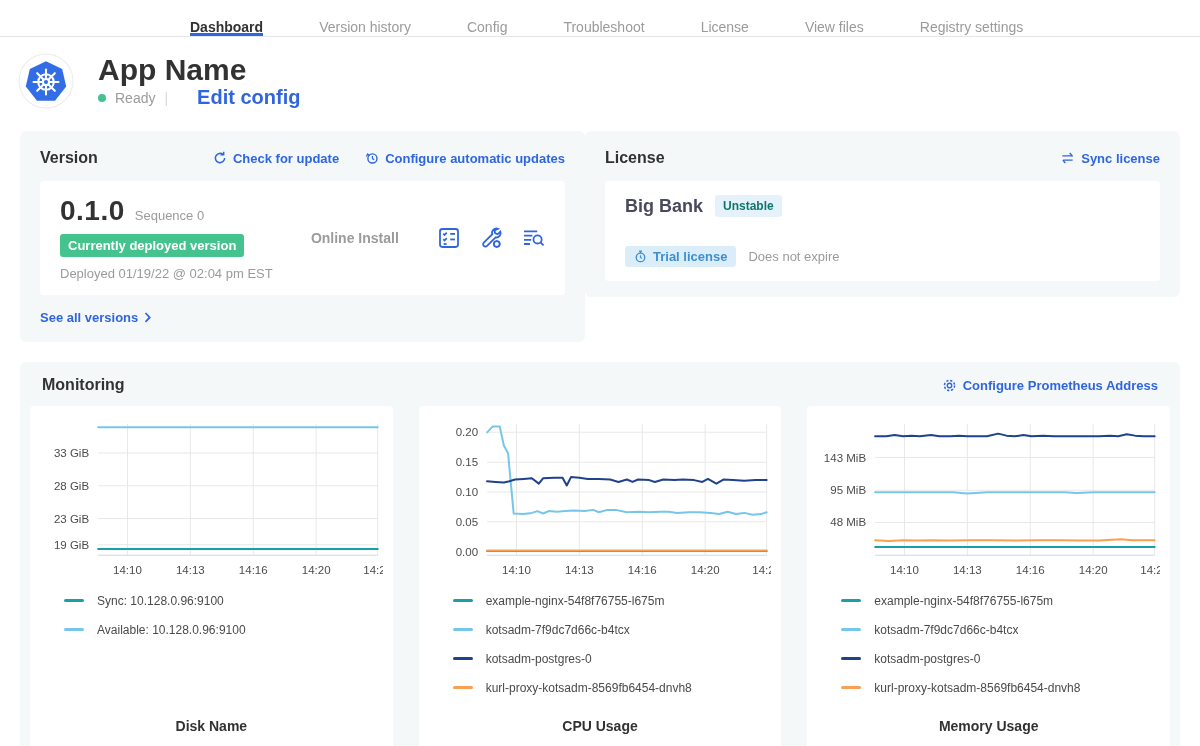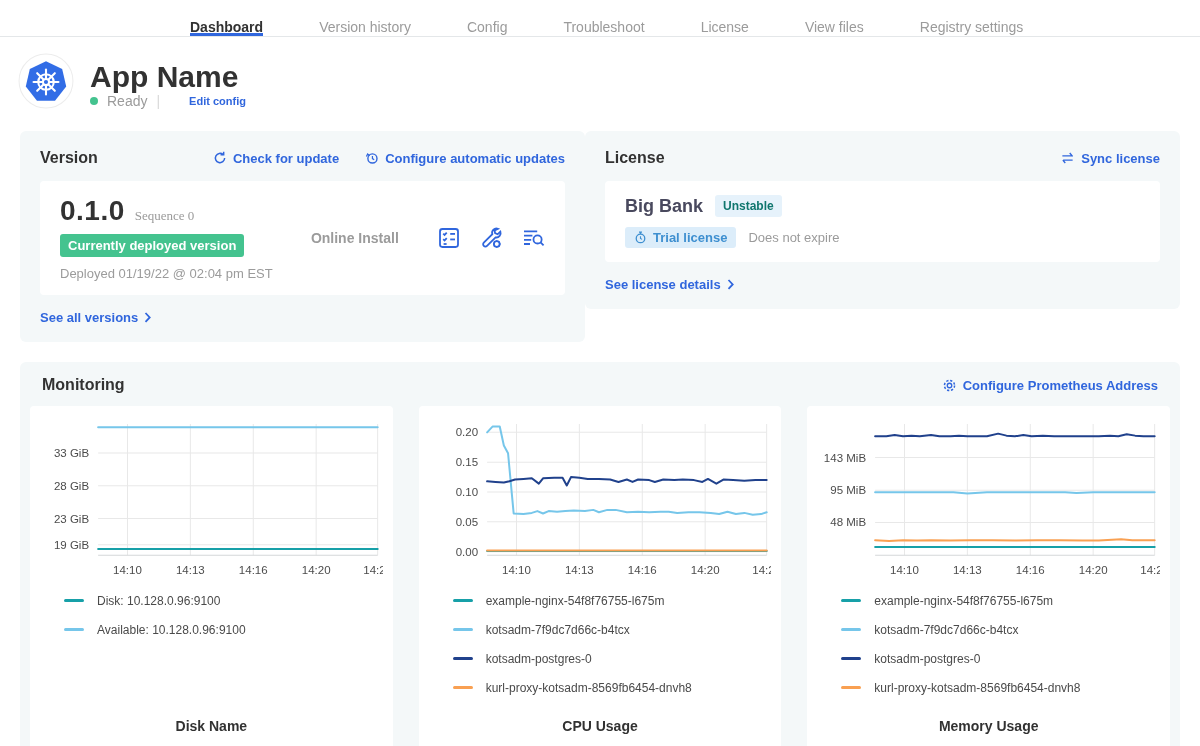--- a/index.html
+++ b/index.html
@@ -14,53 +14,53 @@
     height:37px; background:#fff; border-bottom:1px solid #e4e7e9;
     display:flex; align-items:stretch; padding-left:190px;
   }
   .nav-tab {
     display:flex; align-items:center; margin-right:56px;
     font-size:14px; color:#9b9b9b; cursor:pointer;
     border-bottom:3px solid transparent; padding-top:20px; white-space:nowrap;
   }
   .nav-tab.active { color:#323232; font-weight:bold; border-bottom-color:#3066dd; }
   
-  .header { display:flex; align-items:flex-end; gap:16px; padding:16px 20px 16px 18px; }
+  .header { display:flex; align-items:center; gap:24px; padding:16px 20px 16px 18px; }
   .logo-wrap { width:56px; height:56px; }
   .app-title { font-size:30px; font-weight:bold; line-height:1.1; }
   .status-row { display:flex; align-items:center; gap:9px; }
   .dot { width:8px; height:8px; border-radius:50%; background:#44c38f; }
   .ready { color:#9b9b9b; font-size:14px; }
   .vdiv { color:#d9d9d9; font-size:14px; }
   .link { color:#3066dd; font-weight:bold; font-size:13px; cursor:pointer; display:inline-flex; align-items:center; gap:6px; }
-  .link-lg { font-size:11px;padding-left:20px; }
+  .link-lg { font-size:20px;padding-left:20px; }
   
   .cards-row { display:flex; padding:6px 20px 10px; align-items:flex-start; }
   .panel { background:#f4f8f9; border-radius:6px; padding:14px 20px 16px; }
   .panel-version { width:565px; flex:0 0 565px; }
   .panel-license { flex:1; }
   .panel-head { display:flex; justify-content:space-between; align-items:center; height:26px; }
   .panel-title { font-size:16px; font-weight:bold; }
   .head-links { display:flex; gap:26px; align-items:center; }
   .inner-card { background:#fff; border-radius:4px; margin-top:10px; padding:14px 20px; }
   .version-inner { display:flex; align-items:center; justify-content:space-between; }
   .vrow { display:flex; align-items:baseline; gap:10px; }
   .vnum { font-size:28px; font-weight:bold; letter-spacing:0.5px; }
-  .vseq { font-size:13px; color:#9b9b9b;font-family:Liberation Serif, serif; }
+  .vseq { font-size:13px; color:#9b9b9b; }
   .vbadge { display:inline-block; background:#44c38f; color:#fff; font-size:13px; font-weight:bold;
             padding:4px 8px; border-radius:3px; margin-top:7px; }
   .vdeployed { font-size:13px; color:#9b9b9b; margin-top:9px; }
   .online { color:#9b9b9b; font-weight:bold; font-size:14px; }
   .vicons { display:flex; gap:18px; align-items:center; }
   .vicon { color:#3066dd; cursor:pointer; display:flex; }
   .see-link { margin-top:13px; }
   .lrow1 { display:flex; align-items:center; gap:12px; }
   .lname { font-size:18px; font-weight:bold; color:#49495e; }
   .badge-blue { background:#e6f2fb; color:#0f766e; font-size:12px; font-weight:bold; padding:4px 8px; border-radius:3px; }
-  .lrow2 { display:flex; align-items:center; gap:12px; margin-top:10px; }
+  .lrow2 { display:flex; align-items:center; gap:12px; margin-top:29px; }
   .ltrial { background:#dcedfa; color:#3e8fd0; font-size:13px; font-weight:bold; padding:3px 9px;
             border-radius:3px; display:inline-flex; align-items:center; gap:6px; }
   .lexp { font-size:13px; color:#9b9b9b; }
   
   .monitoring { margin:10px 20px 12px; background:#f4f8f9; border-radius:6px; padding:12px 10px 14px; }
   .mon-head { display:flex; justify-content:space-between; align-items:center; padding:2px 12px 12px; }
   .charts-row { display:flex; gap:26px; }
   .chart-card { flex:1; background:#fff; border-radius:4px; padding:12px 10px 12px; display:flex; flex-direction:column; }
   .chart-plot svg { display:block; width:100%; }
   .chart-legend { padding:8px 0 0 24px; }
@@ -197,28 +197,20 @@
         <span class="ltrial">
           <svg class="chev" width="13" height="13" viewBox="0 0 14 14">
               <circle cx="7" cy="8" r="4.6" fill="none" stroke="#3e8fd0" stroke-width="1.4"></circle>
               <path d="M7 5.6V8l1.7 1" fill="none" stroke="#3e8fd0" stroke-width="1.2"></path>
               <path d="M5.4 1.2h3.2M7 1.2v1.9" stroke="#3e8fd0" stroke-width="1.4"></path>
             </svg>
           <span>Trial license</span>
         </span>
         <span class="lexp">Does not expire</span>
       </div>
-    </div>
-    <div class="see-link">
-      <span class="link">
-        <span>See license details</span>
-        <svg class="chev" width="8" height="11" viewBox="0 0 8 11">
-            <path d="M1.5 1l4.2 4.4L1.5 9.8" fill="none" stroke="#3066dd" stroke-width="1.8"></path>
-          </svg>
-      </span>
     </div>
   </div>
 </div>
 
 <div class="monitoring">
   <div class="mon-head">
     <div class="panel-title">Monitoring</div>
     <span class="link">
       <svg class="chev" width="15" height="15" viewBox="0 0 16 16">
           <circle cx="8" cy="8" r="2.4" fill="none" stroke="#3066dd" stroke-width="1.4"></circle>
@@ -250,21 +242,21 @@
             <text x="212.84500000000003" y="156" text-anchor="middle" font-size="11.5" fill="#4c4c4c" font-family="Liberation Sans, sans-serif">14:16</text>
             <text x="275.62" y="156" text-anchor="middle" font-size="11.5" fill="#4c4c4c" font-family="Liberation Sans, sans-serif">14:20</text>
             <text x="337" y="156" text-anchor="middle" font-size="11.5" fill="#4c4c4c" font-family="Liberation Sans, sans-serif">14:23</text>
             <polyline points="58.0,130.8 337.0,130.8" fill="none" stroke="#17a0a8" stroke-width="2" stroke-linejoin="round" stroke-linecap="round"></polyline>
             <polyline points="58.0,9.3 337.0,9.3" fill="none" stroke="#76c6ea" stroke-width="2" stroke-linejoin="round" stroke-linecap="round"></polyline>
           </svg>
         </div>
       <div class="chart-legend">
           <div class="legend-item">
             <span class="legend-swatch" style="background: rgb(23, 160, 168);"></span>
-            <span>Disk: 10.128.0.96:9100</span>
+            <span>Sync: 10.128.0.96:9100</span>
           </div>
           <div class="legend-item">
             <span class="legend-swatch" style="background: rgb(118, 198, 234);"></span>
             <span>Available: 10.128.0.96:9100</span>
           </div>
         </div>
       <div class="chart-title">Disk Name</div>
     </div>
     <div class="chart-card">
       <div class="chart-plot">

